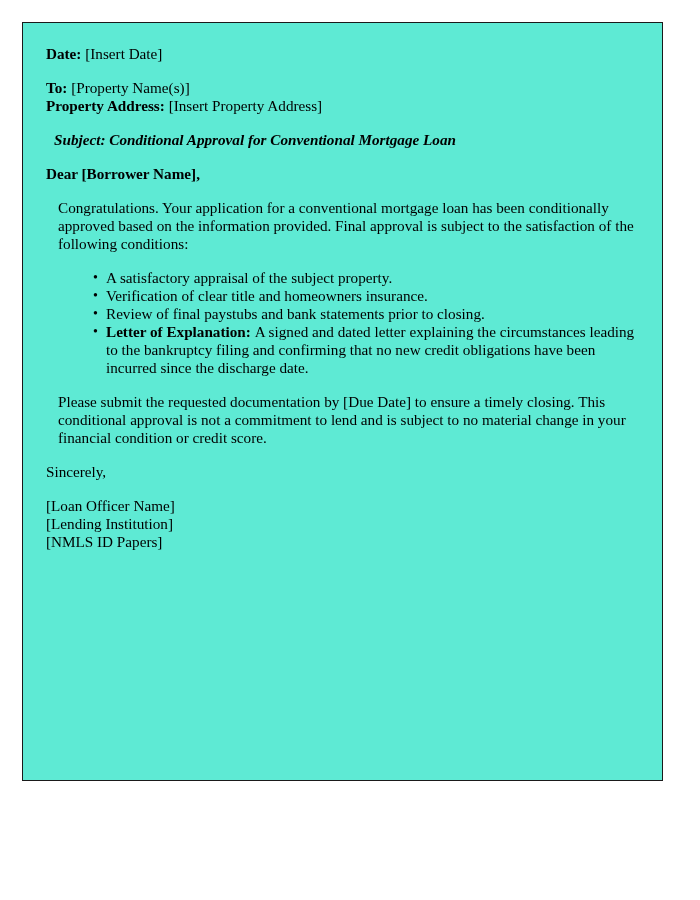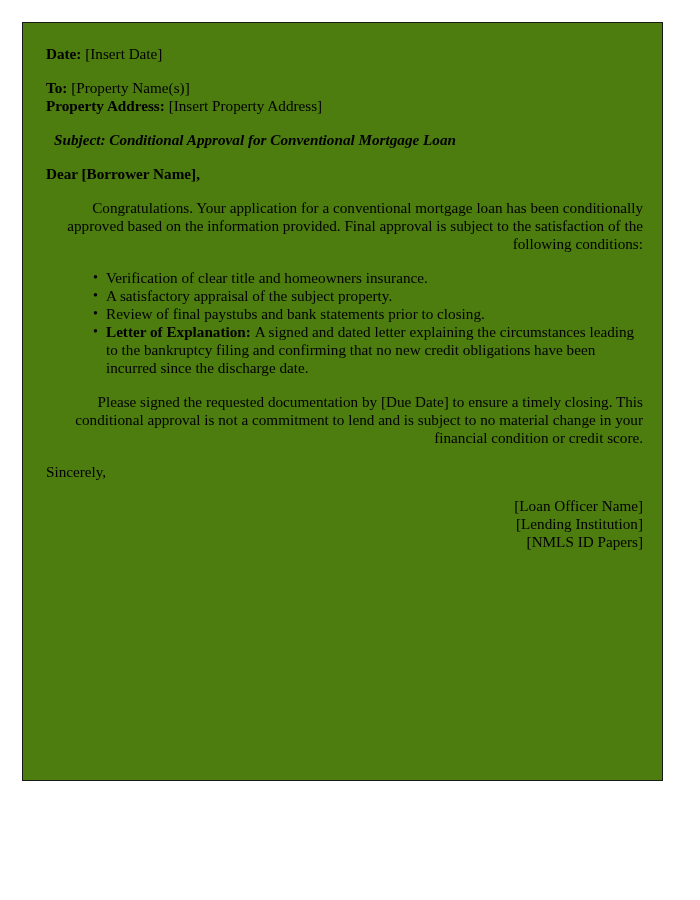--- a/index.html
+++ b/index.html
@@ -16,21 +16,21 @@
   }
 
   .page-frame {
     position: absolute;
     left: 22px;
     top: 22px;
     width: 641px;
     height: 759px;
     border: 1.4px solid #1a1a1a;
     box-sizing: border-box;
-    background: #4d7c0f;
+    background: #5eead4;
   }
 
   .letter-body {
     position: absolute;
     left: 23px;
     top: 22px;
     width: 597px;
     font-size: 15.2px;
     line-height: 18px;
     color: #000000;
@@ -53,22 +53,22 @@
     margin: 0 0 16px 8px;
     font-style: italic;
   }
 
   .greeting {
     margin: 0 0 16px 0;
     font-weight: bold;
   }
 
   .para {
-    margin: 0 0 16px 4px;
-    text-align: right;
+    margin: 0 0 16px 12px;
+    text-align: left;
   }
 
   ul.conditions {
     margin: 0 0 16px 0;
     padding: 0 0 0 47px;
     list-style: none;
   }
   ul.conditions > li {
     position: relative;
     margin: 0 0 0 0;
@@ -78,21 +78,20 @@
     content: "\2022";
     position: absolute;
     left: 0;
     top: 0;
     font-size: 14px;
     line-height: 18px;
   }
 
   .signature-block {
     margin: 0;
-    text-align: right;
   }
   .sign-off {
     margin: 0 0 16px 0;
   }
 </style>
 </head>
 <body>
 
 <div class="page-frame">
   <div class="letter-body">
@@ -106,27 +105,27 @@
       <span class="line"><b>Property Address:</b> <span>[Insert Property Address]</span></span>
     </div>
 
     <div class="subject-line">Subject: Conditional Approval for Conventional Mortgage Loan</div>
 
     <div class="greeting">Dear [Borrower Name],</div>
 
     <div class="para">Congratulations. Your application for a conventional mortgage loan has been conditionally approved based on the information provided. Final approval is subject to the satisfaction of the following conditions:</div>
 
     <ul class="conditions">
+      <li><b></b><span>A satisfactory appraisal of the subject property.</span></li>
       <li><b></b><span>Verification of clear title and homeowners insurance.</span></li>
-      <li><b></b><span>A satisfactory appraisal of the subject property.</span></li>
       <li><b></b><span>Review of final paystubs and bank statements prior to closing.</span></li>
       <li><b>Letter of Explanation: </b><span>A signed and dated letter explaining the circumstances leading to the bankruptcy filing and confirming that no new credit obligations have been incurred since the discharge date.</span></li>
     </ul>
 
-    <div class="para">Please signed the requested documentation by [Due Date] to ensure a timely closing. This conditional approval is not a commitment to lend and is subject to no material change in your financial condition or credit score.</div>
+    <div class="para">Please submit the requested documentation by [Due Date] to ensure a timely closing. This conditional approval is not a commitment to lend and is subject to no material change in your financial condition or credit score.</div>
 
     <div class="sign-off">Sincerely,</div>
 
     <div class="signature-block">
       <span class="line">[Loan Officer Name]</span>
       <span class="line">[Lending Institution]</span>
       <span class="line">[NMLS ID Papers]</span>
     </div>
 
   </div>

